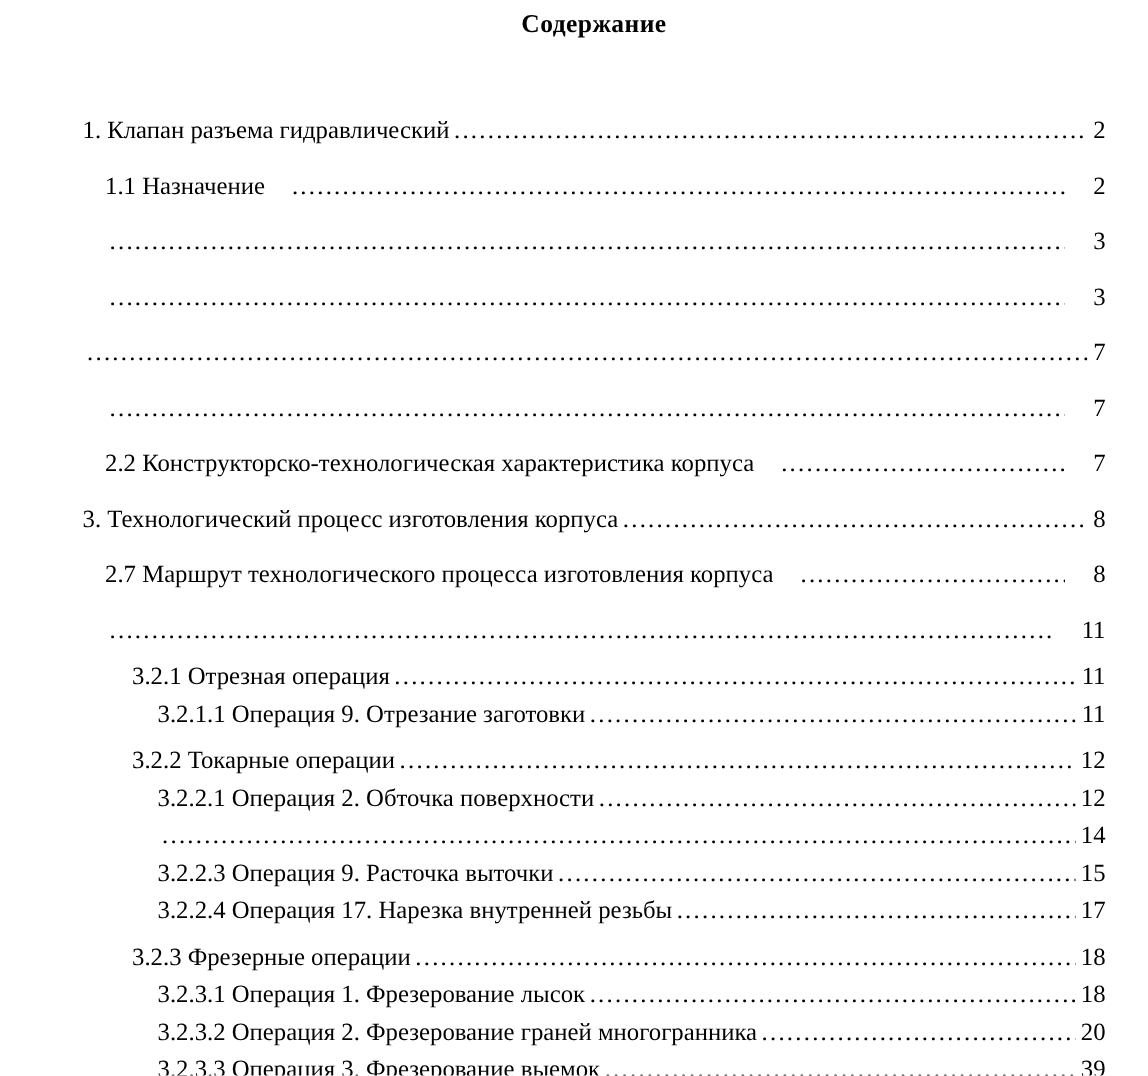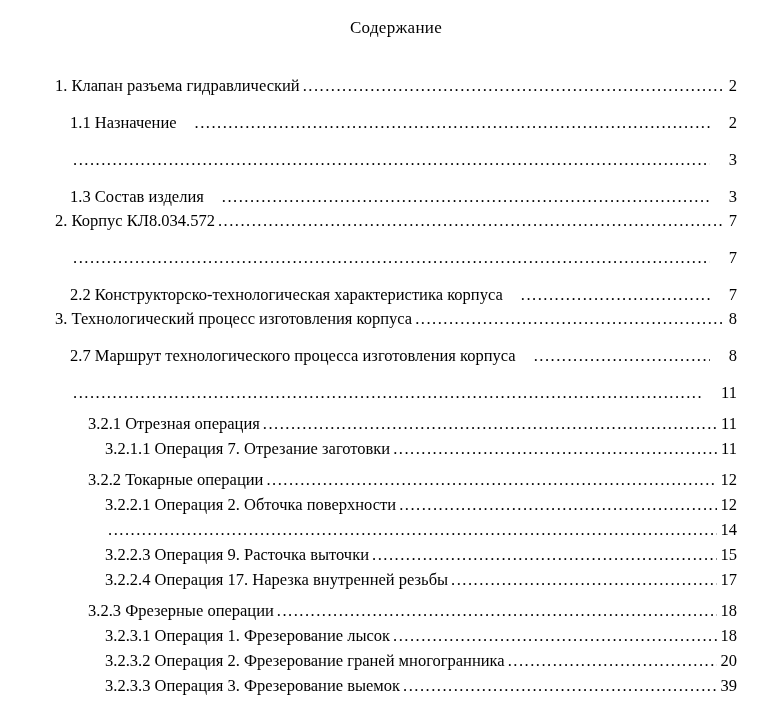--- a/index.html
+++ b/index.html
@@ -13,38 +13,38 @@
     color: #000000;
   }
   .page {
     position: relative;
     width: 765px;
     height: 717px;
     box-sizing: border-box;
     padding: 0 28px 0 55px;
   }
   .doc-title {
-    margin-top: 16px;
+    margin-top: 4px;
     line-height: 24px;
     font-size: 17px;
-    font-weight: normal;
+    font-weight: bold;
     text-align: center;
     letter-spacing: 0.3px;
   }
   .toc {
     padding-top: 34px;
   }
   .toc-entry {
     display: flex;
     align-items: baseline;
     font-size: 16.5px;
     line-height: 24px;
     white-space: nowrap;
   }
-  .toc-entry.level-1 { padding-left: 0; }
+  .toc-entry.level-1 { margin-top: 13px; padding-left: 0; }
   .toc-entry.level-2 { margin-top: 13px; padding-left: 15px; gap: 15px; }
   .toc-entry.level-3 { margin-top: 7px;  padding-left: 33px; }
   .toc-entry.level-4 { margin-top: 1px;  padding-left: 50px; }
   .toc-label {
     flex: 0 0 auto;
   }
   .toc-leader {
     flex: 1 1 auto;
     overflow: hidden;
     white-space: nowrap;
@@ -76,26 +76,24 @@
       <div class="toc-entry level-2">
     <span class="toc-label">1.1 Назначение</span>
     <span class="toc-leader"></span>
     <span class="toc-page">2</span>
   </div>
       <div class="toc-entry level-2">
     <span class="toc-leader"></span>
     <span class="toc-page">3</span>
   </div>
       <div class="toc-entry level-2">
-    <span class="toc-label">1.3 Состав изделия</span>
     <span class="toc-leader"></span>
     <span class="toc-page">3</span>
   </div>
       <div class="toc-entry level-1">
-    <span class="toc-label">2. Корпус КЛ8.034.572</span>
     <span class="toc-leader"></span>
     <span class="toc-page">7</span>
   </div>
       <div class="toc-entry level-2">
     <span class="toc-leader"></span>
     <span class="toc-page">7</span>
   </div>
       <div class="toc-entry level-2">
     <span class="toc-label">2.2 Конструкторско-технологическая характеристика корпуса</span>
     <span class="toc-leader"></span>
@@ -114,21 +112,21 @@
       <div class="toc-entry level-2">
     <span class="toc-leader"></span>
     <span class="toc-page">11</span>
   </div>
       <div class="toc-entry level-3">
     <span class="toc-label">3.2.1 Отрезная операция</span>
     <span class="toc-leader"></span>
     <span class="toc-page">11</span>
   </div>
       <div class="toc-entry level-4">
-    <span class="toc-label">3.2.1.1 Операция 7. Отрезание заготовки</span>
+    <span class="toc-label">3.2.1.1 Операция 9. Отрезание заготовки</span>
     <span class="toc-leader"></span>
     <span class="toc-page">11</span>
   </div>
       <div class="toc-entry level-3">
     <span class="toc-label">3.2.2 Токарные операции</span>
     <span class="toc-leader"></span>
     <span class="toc-page">12</span>
   </div>
       <div class="toc-entry level-4">
     <span class="toc-label">3.2.2.1 Операция 2. Обточка поверхности</span>

